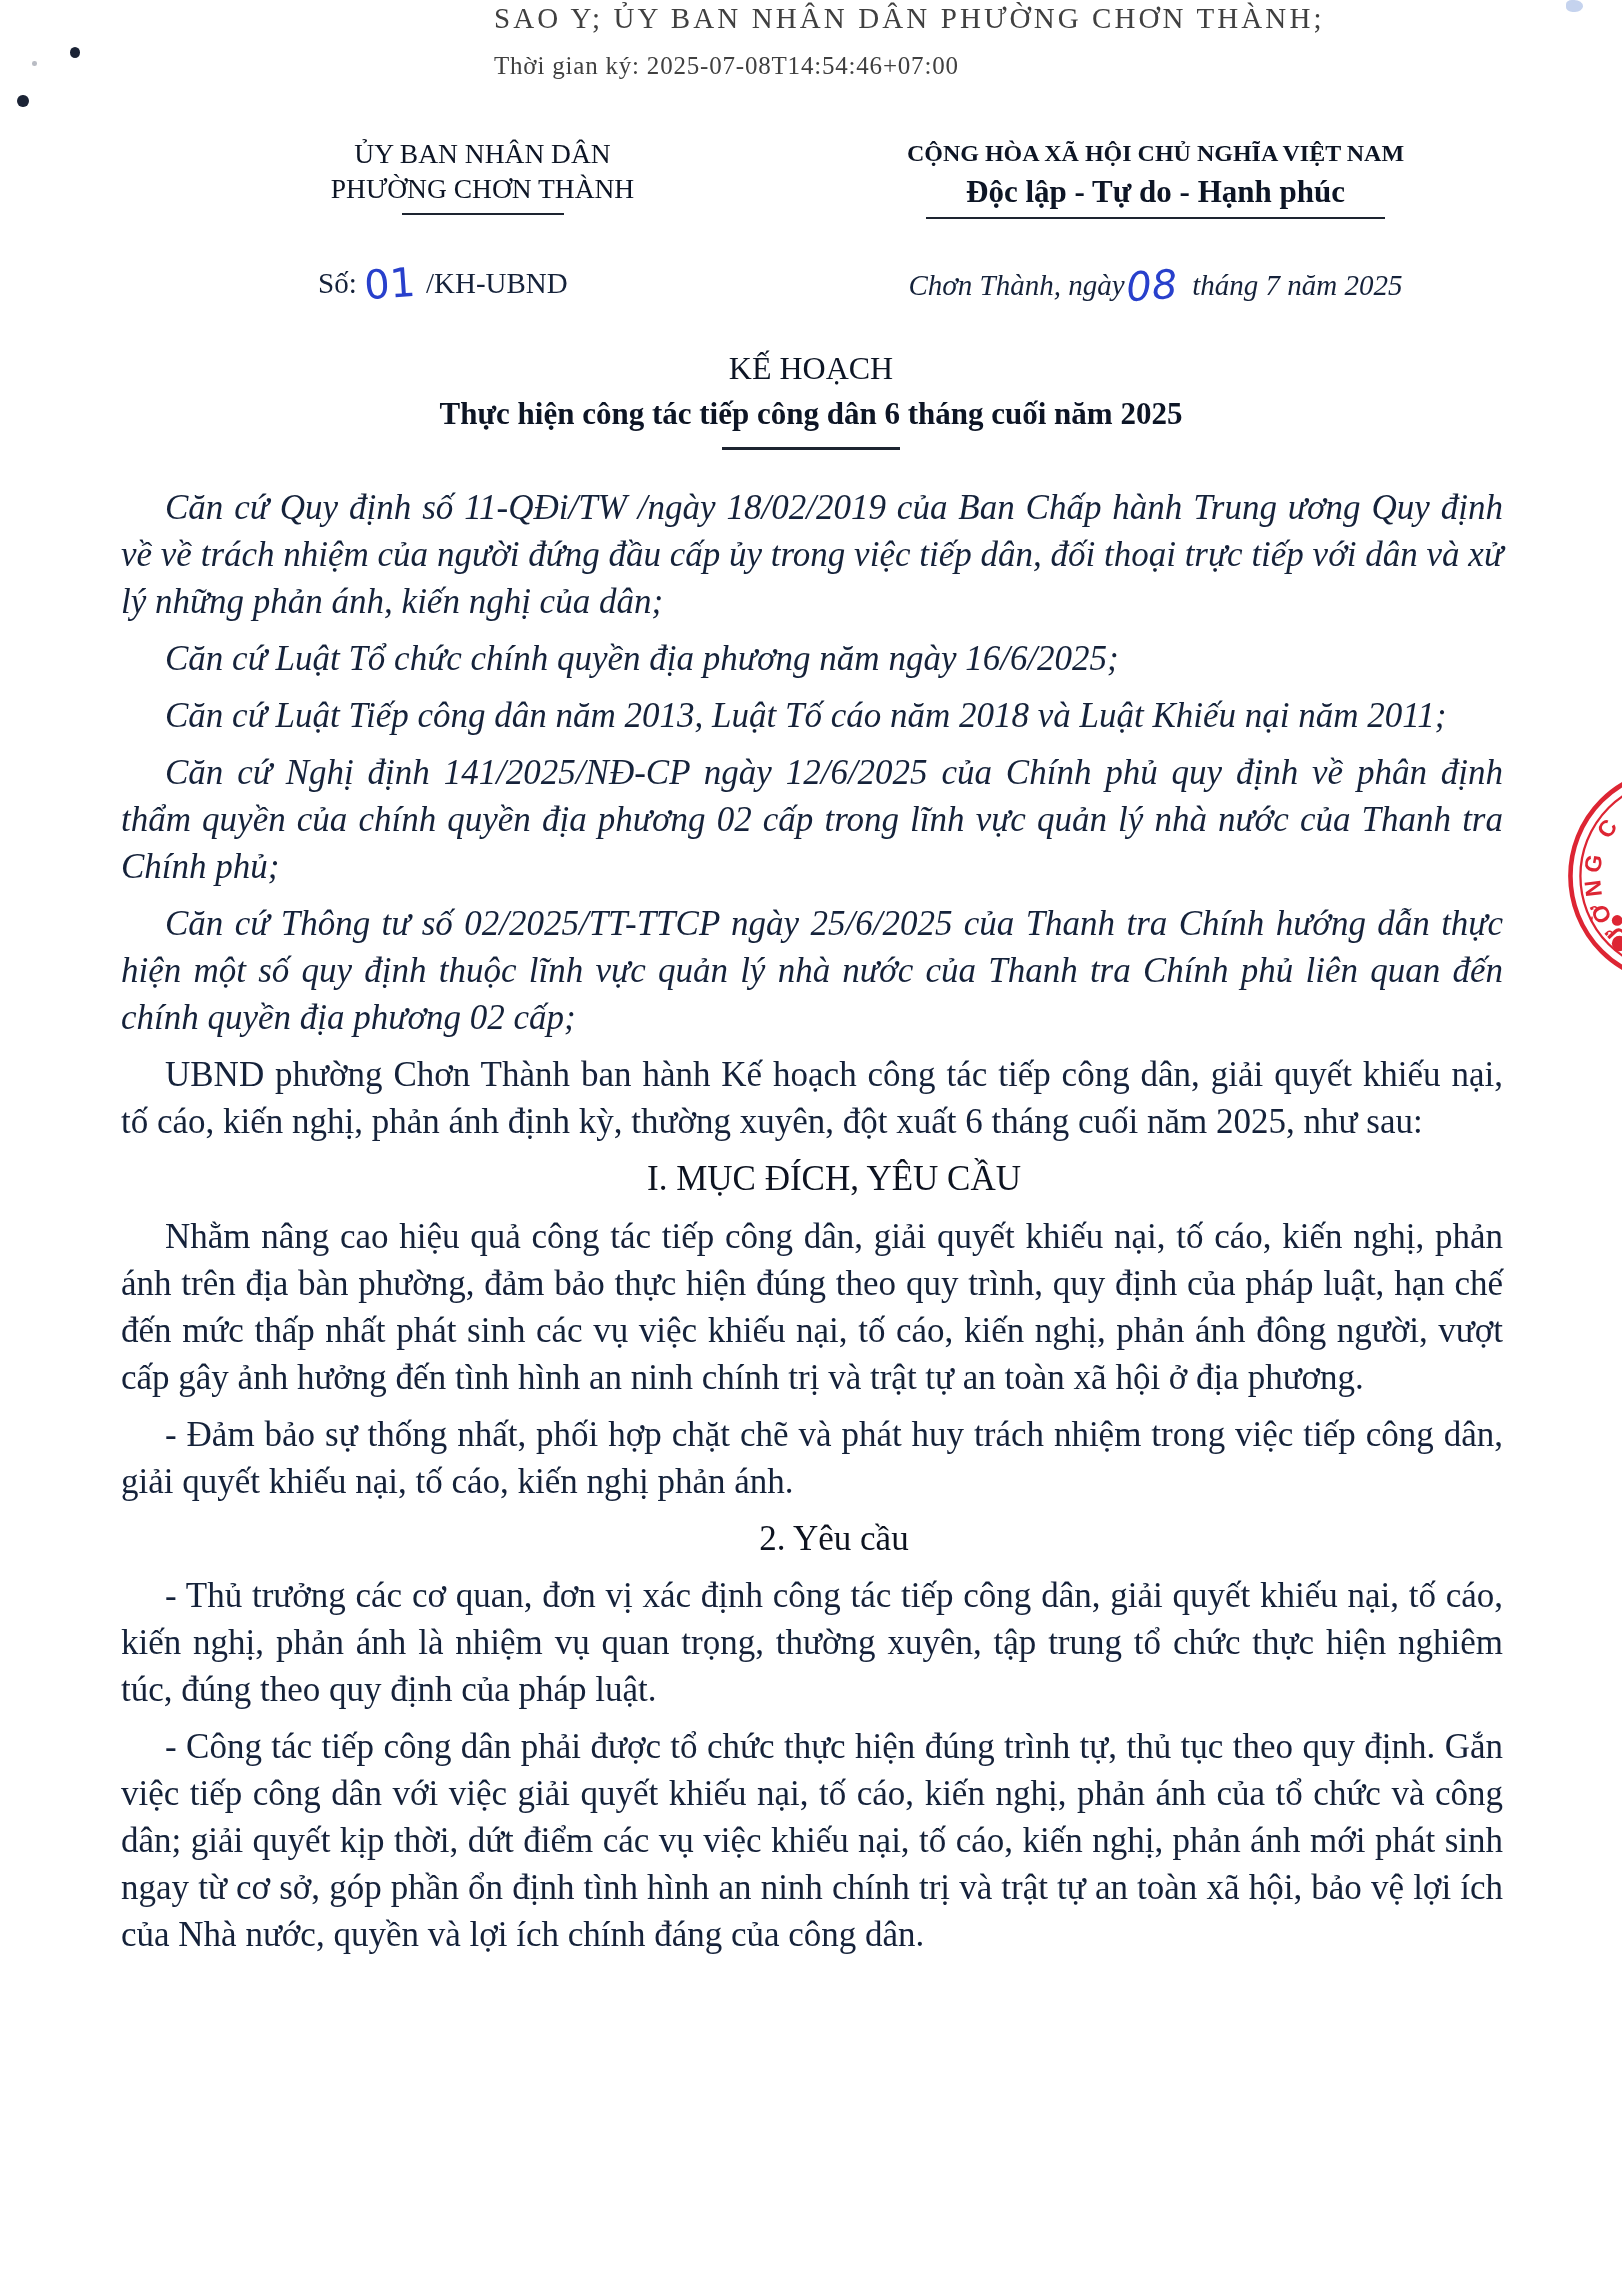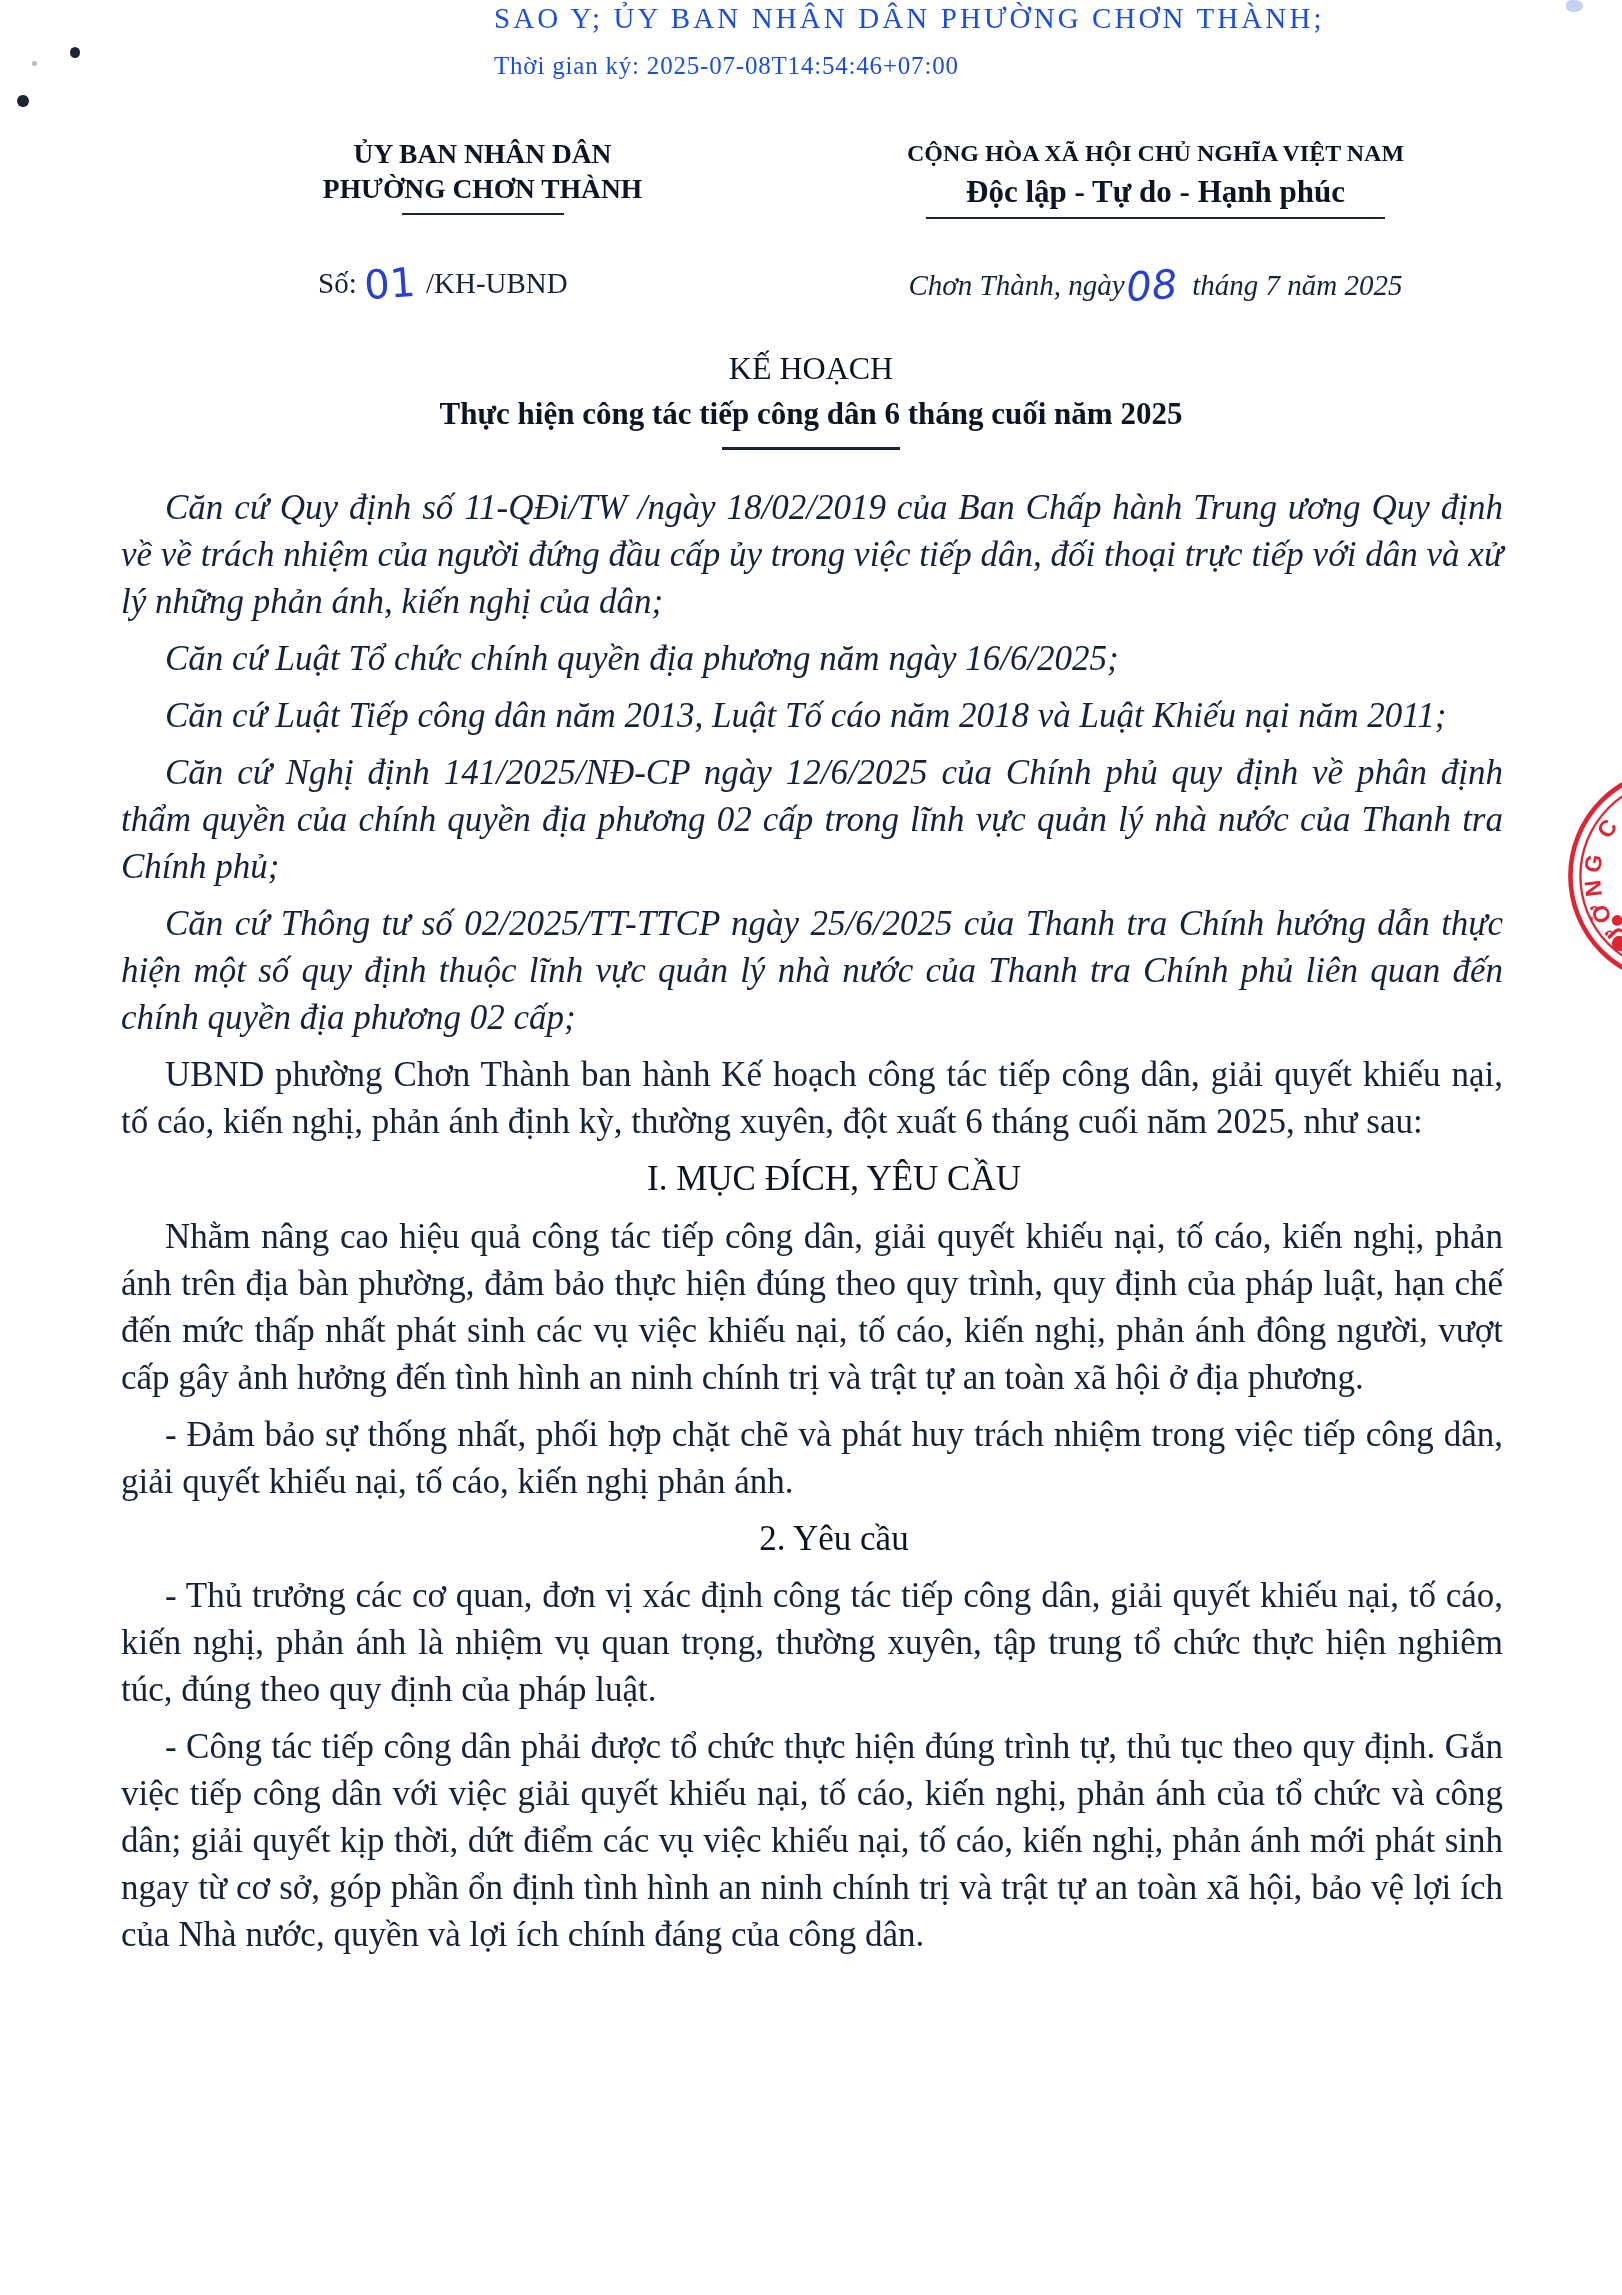--- a/index.html
+++ b/index.html
@@ -3,27 +3,27 @@
 <meta charset="utf-8">
 <style>
   html,body { margin:0; padding:0; background:#e8e8e8; }
   .page {
     position:relative; width:1622px; height:2295px; margin:0 auto;
     background:#ffffff; overflow:hidden;
     font-family:"Liberation Serif", serif; color:#15223a;
   }
 
   
-  .sign-block { position:absolute; left:494px; top:1.5px; color:#1d4ed8; }
+  .sign-block { position:absolute; left:494px; top:1.5px; color:#404040; }
   .sign-line1 { font-size:29px; letter-spacing:3.1px; white-space:nowrap; }
   .sign-line2 { font-size:25px; letter-spacing:0.8px; margin-top:17px; white-space:nowrap; }
 
   
   .org-block { position:absolute; left:253px; top:136px; width:459px; text-align:center; }
-  .org-line  { font-size:27.5px; font-weight:bold; color:#0d1525; line-height:35px; }
+  .org-line  { font-size:27.5px; font-weight:normal; color:#0d1525; line-height:35px; }
   .org-rule  { width:162px; height:2.3px; background:#1d2430; margin:6.9px auto 0 auto; }
 
   .national-block { position:absolute; left:769px; top:136px; width:773px; text-align:center; }
   .nat-line1 { font-size:24px; font-weight:bold; color:#0d1525; line-height:35px; }
   .nat-line2 { font-size:31px; font-weight:bold; color:#0d1525; line-height:38px; margin-top:1.5px; }
   .nat-rule  { width:459px; height:2.3px; background:#1d2430; margin:6.1px auto 0 auto; }
 
   .so-line { position:absolute; left:318px; top:264px; font-size:29px; white-space:nowrap; }
   .date-line { position:absolute; left:769px; top:266px; width:773px; text-align:center;
                font-size:29px; font-style:italic; white-space:nowrap; }

